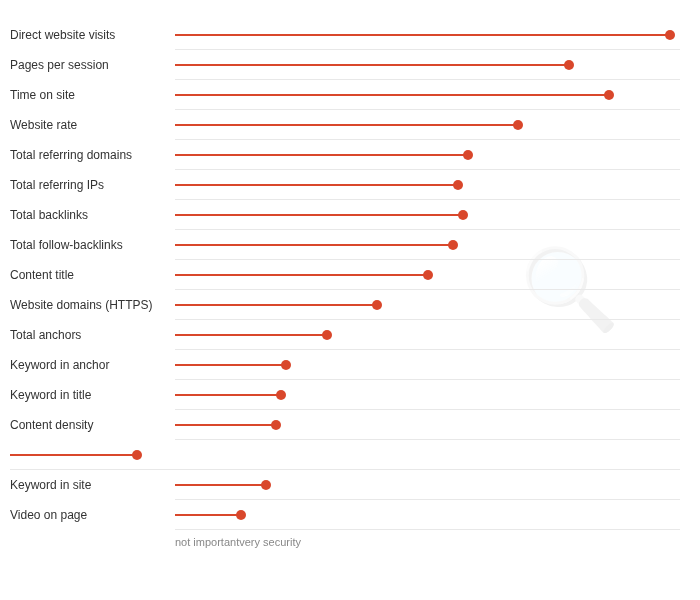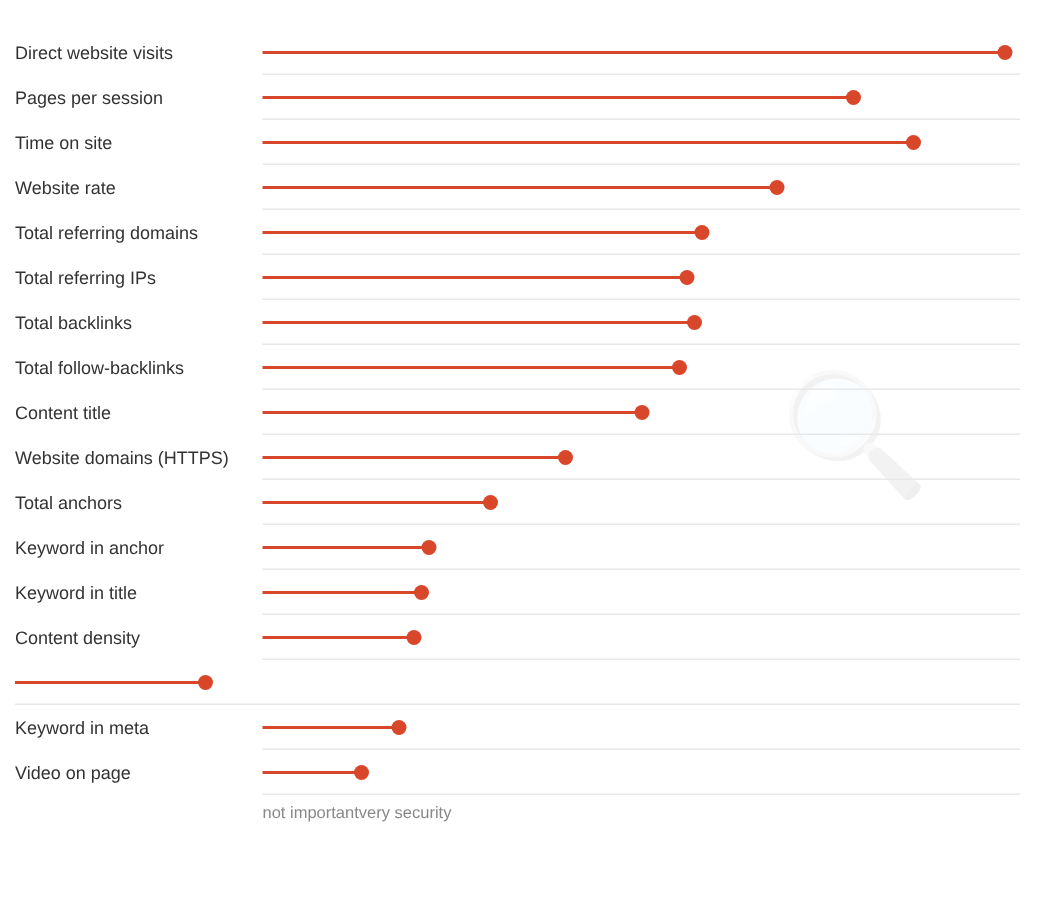--- a/index.html
+++ b/index.html
@@ -197,21 +197,21 @@
         </div>
       </div>
       <div class="row">
         <div class="bar-area">
           <div class="bar-line" style="width: 19%;">
             <div class="dot"></div>
           </div>
         </div>
       </div>
       <div class="row">
-        <div class="row-label">Keyword in meta</div>
+        <div class="row-label">Keyword in site</div>
         <div class="bar-area">
           <div class="bar-line" style="width: 18%;">
             <div class="dot"></div>
           </div>
         </div>
       </div>
       <div class="row">
         <div class="row-label">Video on page</div>
         <div class="bar-area">
           <div class="bar-line" style="width: 13%;">

